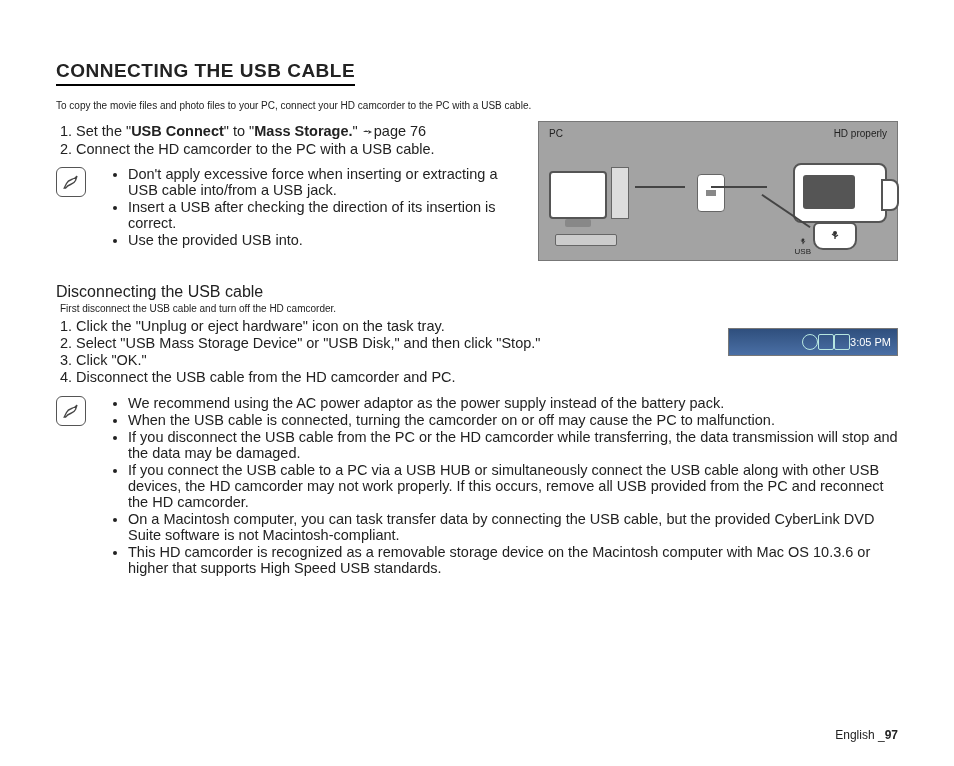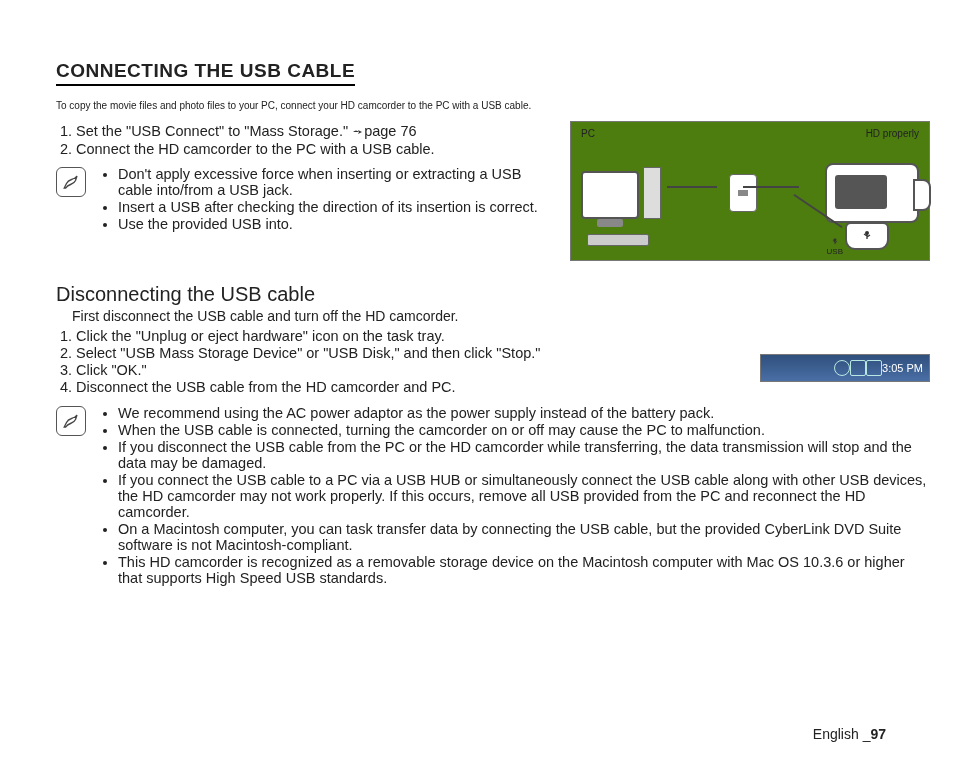--- a/index.html
+++ b/index.html
@@ -7,21 +7,21 @@
     padding: 0;
     background: #fff;
     font-family: Arial, Helvetica, sans-serif;
     color: #222;
     width: 954px;
     height: 766px;
     overflow: hidden;
     position: relative;
   }
   .page {
-    padding: 60px 24px 0 56px;
+    padding: 60px 56px 0 56px;
     box-sizing: border-box;
   }
   .h1 {
     font-size: 19px;
     font-weight: bold;
     letter-spacing: 0.5px;
     border-bottom: 2px solid #000;
     display: inline-block;
     padding-bottom: 2px;
     margin-bottom: 8px;
@@ -35,21 +35,21 @@
     gap: 16px;
     align-items: flex-start;
   }
   .left {
     flex: 1;
   }
   .diagram {
     width: 360px;
     height: 140px;
     border: 1px solid #777;
-    background: #4d7c0f;
+    background: #a3a3a3;
     box-sizing: border-box;
     padding: 6px 10px;
     position: relative;
     font-size: 10px;
   }
   .diagram .labels {
     display: flex;
     justify-content: space-between;
     margin-bottom: 4px;
   }
@@ -143,26 +143,26 @@
   .w1{left:96px;top:64px;width:50px;}
   .w2{left:172px;top:64px;width:56px;}
   .w3{right:82px;top:88px;width:58px;transform:rotate(34deg);}
 
   ol.steps {
     margin: 2px 0 8px 0;
     padding-left: 20px;
     font-size: 14.5px;
   }
   ol.steps li { margin: 1px 0; }
-  .b { font-weight: normal; margin-top: 40px; }
+  .b { font-weight: bold; margin-top: 40px; }
 
   .note-row {
     display: flex;
     align-items: flex-start;
-    gap: 14px;
+    gap: 24px;
     margin-top: 1px;
   }
   .note-icon {
     width: 28px;
     height: 28px;
     border: 1.5px solid #555;
     border-radius: 6px;
     display: flex;
     align-items: center;
     justify-content: center;
@@ -171,58 +171,58 @@
   }
   .note-icon svg { width: 18px; height: 18px; }
   ul.bullets {
     margin: 0;
     padding-left: 18px;
     font-size: 14.5px;
   }
   ul.bullets li { margin: 1px 0; }
 
   .h2 {
-    font-size: 20px;
+    font-size: 16px;
     font-weight: 400;
     margin: 22px 0 2px 0;
   }
   .para {
-    font-size: 14px;
-    margin: 2px 16px;
+    font-size: 10px;
+    margin: 2px 4px;
   }
 
   .tray-row {
     display: flex;
     align-items: flex-start;
     gap: 20px;
   }
   .tray-row .left-steps { flex: 1; }
   .tray {
     width: 156px;
     height: 26px;
     background: #3b5d8f;
     background: linear-gradient(#2f4f7d,#4a6fa5);
     border: 1px solid #777;
     color: #fff;
     font-size: 11px;
     display: flex;
     align-items: center;
     justify-content: flex-end;
     padding: 0 6px;
-    margin-top: 28px;
+    margin-top: 12px;
   }
   .tray .ico {
     width: 14px;height:14px;border:1px solid #cfe;border-radius:50%;opacity:.85;
   }
   .tray .time{font-family:Arial;}
   .footer {
     position: absolute;
-    right: 68px;
+    right: 56px;
     bottom: 24px;
-    font-size: 14px;
+    font-size: 12px;
   }
   .footer .pnum{font-weight:bold;}
   .arrow-icon{display:inline-block;vertical-align:-1px;}
 </style>
 </head>
 <body>
 
 <div class="page">
 
   <div class="h1">CONNECTING THE USB CABLE</div>

